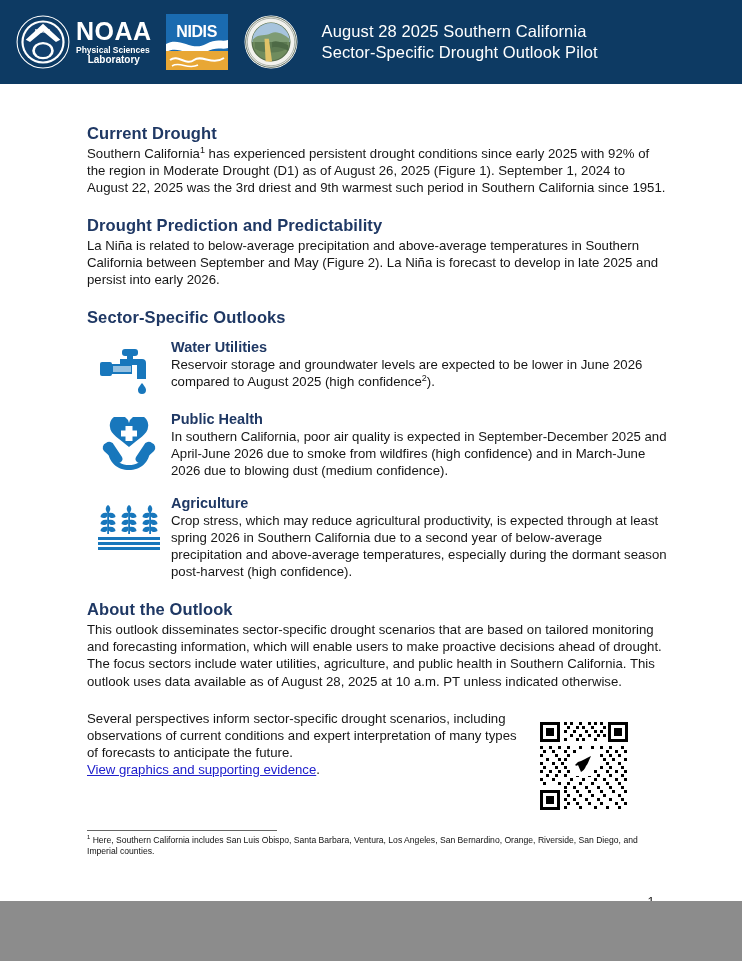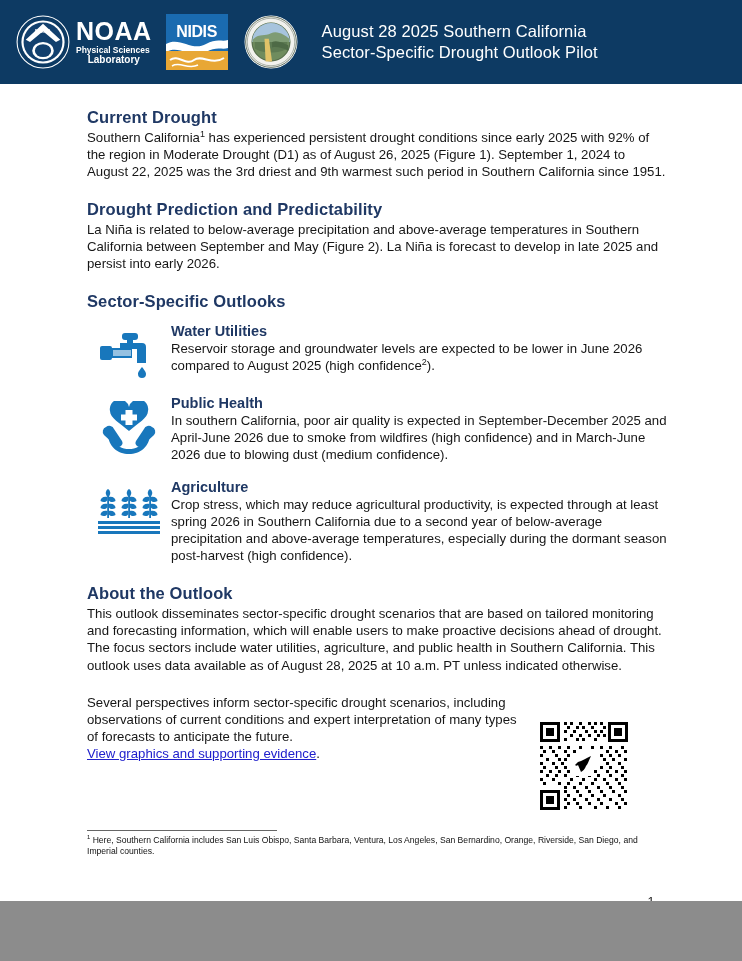--- a/index.html
+++ b/index.html
@@ -74,21 +74,21 @@
     font-size: 16.5px;
     font-weight: normal;
     line-height: 1.28;
     letter-spacing: 0.1px;
   }
 
   
   .body-wrap {
     position: absolute;
     left: 87px;
-    top: 108px;
+    top: 124px;
     width: 580px;
   }
   h2.section {
     font-size: 16.5px;
     font-weight: bold;
     color: #1f3864;
     margin: 0 0 2px 0;
     letter-spacing: 0.1px;
   }
   p.para {

